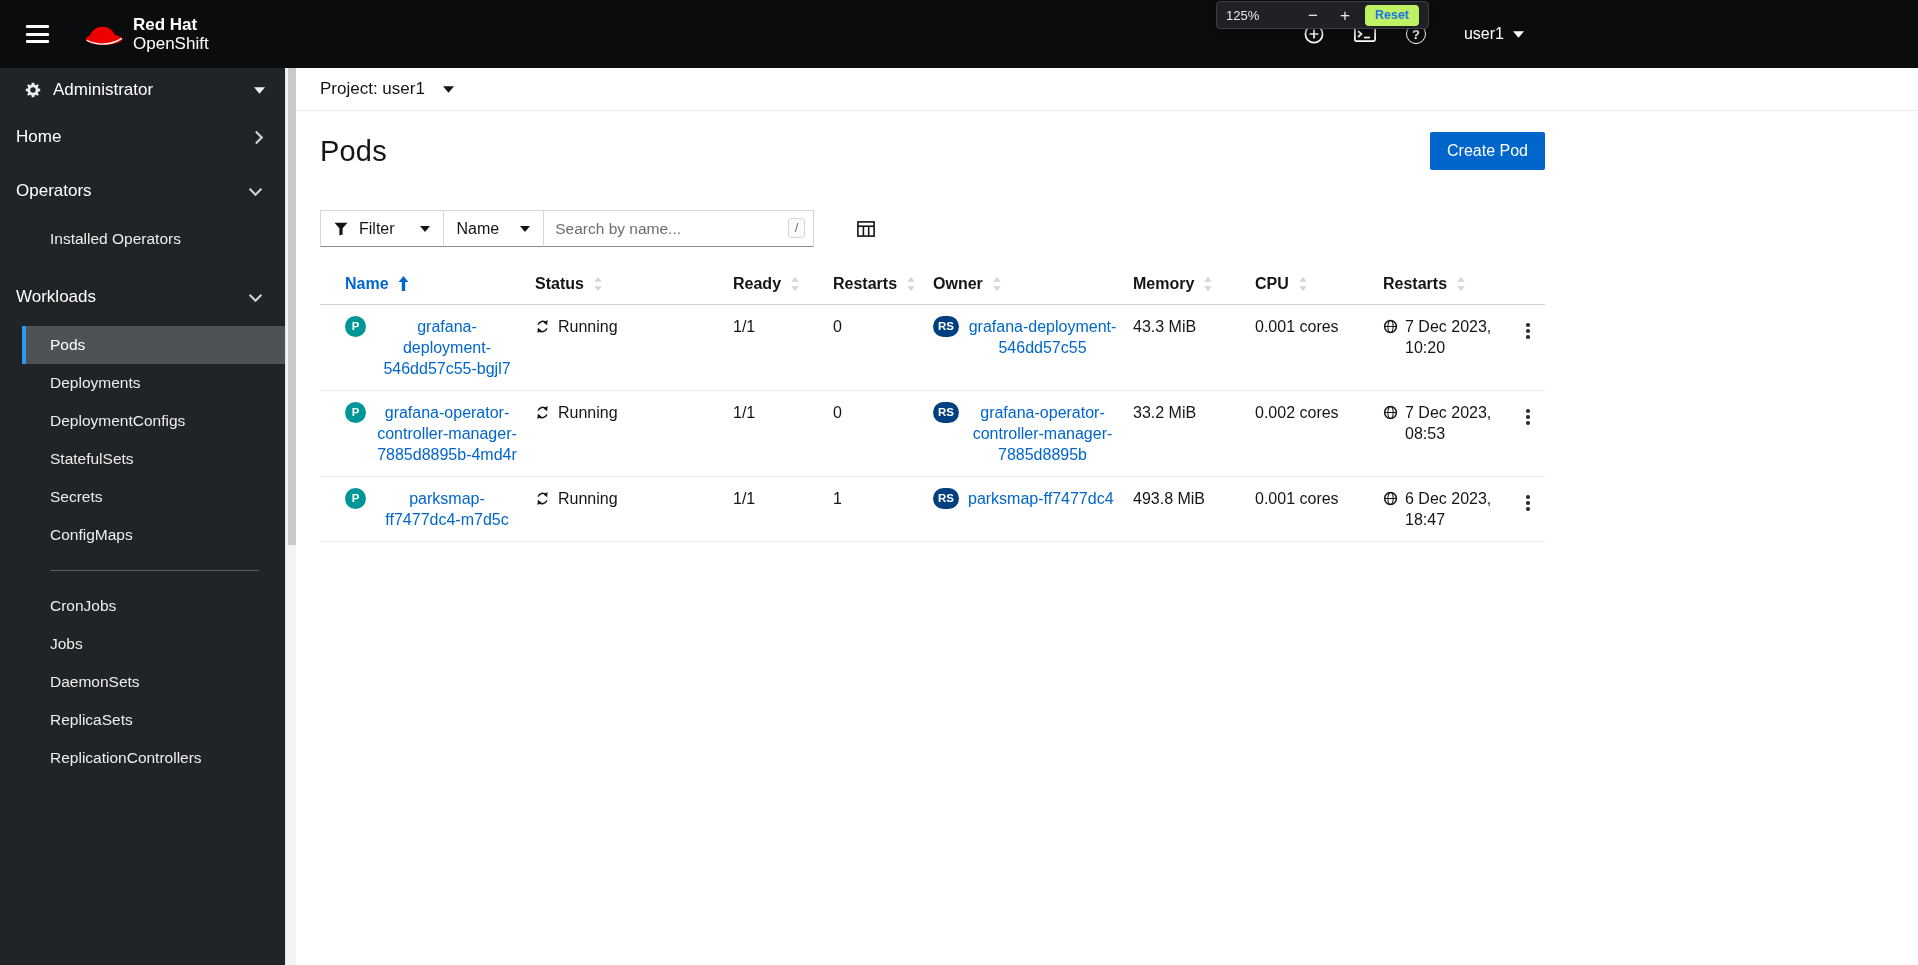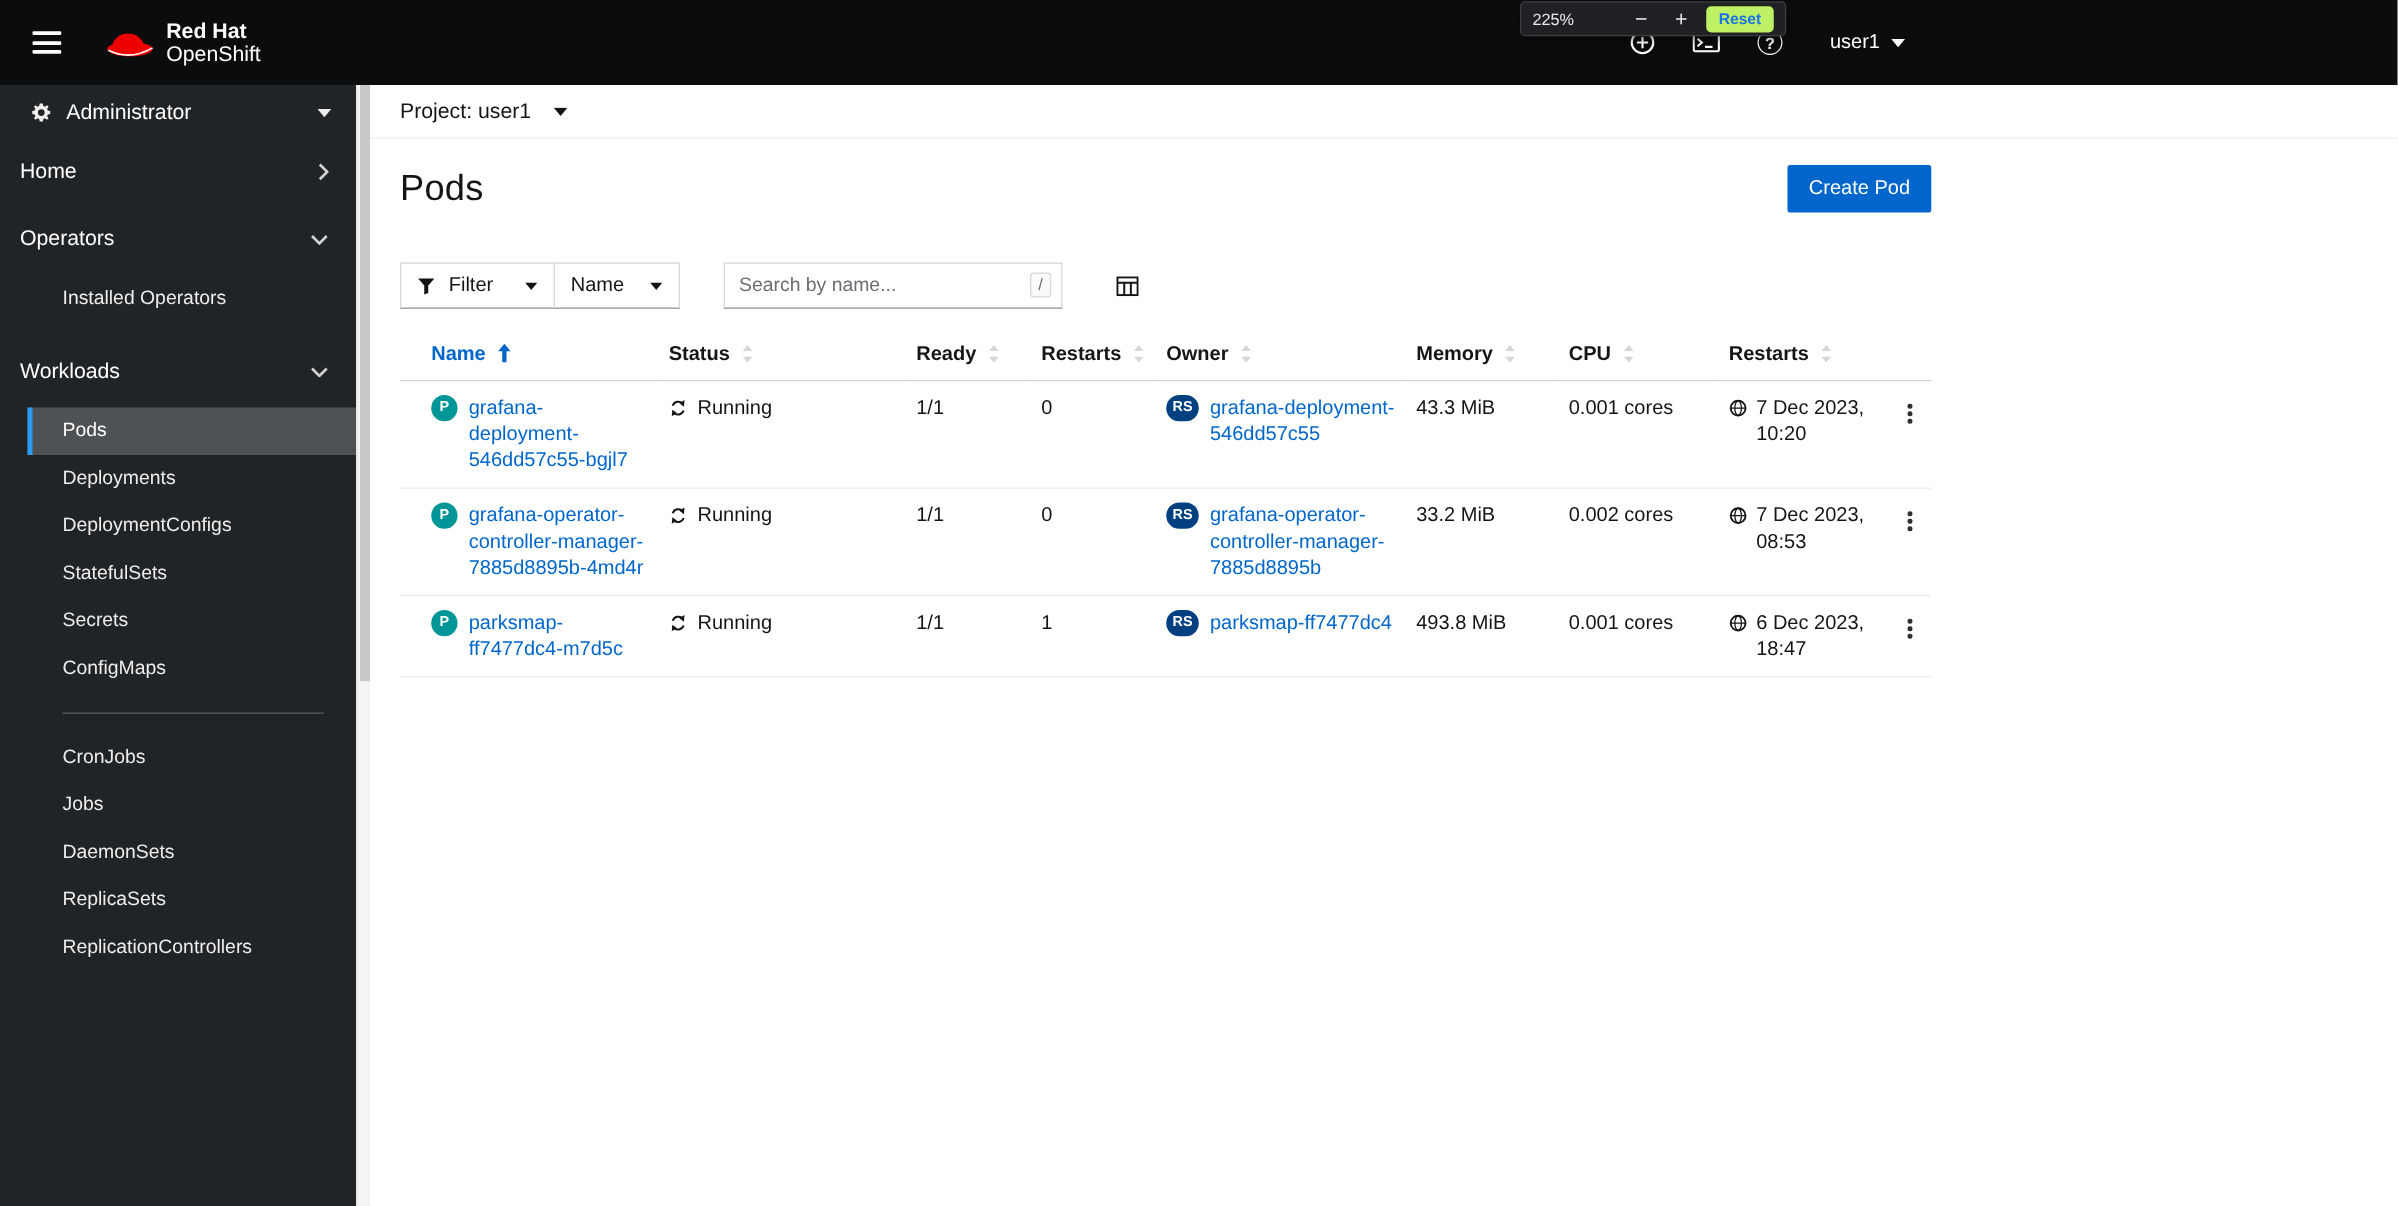--- a/index.html
+++ b/index.html
@@ -59,39 +59,39 @@
   .page-header{margin-top:21px;display:flex;align-items:center;justify-content:space-between;}
   .page-title{font-size:29px;font-weight:500;margin:0;letter-spacing:.2px;}
   .create-btn{background:var(--color-primary);color:#fff;border:none;border-radius:2px;font-size:16px;padding:10px 17px;}
 
   .toolbar{margin-top:40px;display:flex;align-items:center;}
   .ctrl{height:37px;background:#fff;border:1px solid #d6d6d6;border-bottom:1px solid #8a8d90;
     display:flex;align-items:center;gap:11px;font-size:16px;padding:0 13px;color:#151515;}
   .name-dd{margin-left:-1px;}
   .search-wrap{position:relative;margin-left:-1px;}
   .search-input{height:37px;width:271px;border:1px solid #d6d6d6;border-bottom:1px solid #8a8d90;
-    font-size:15.5px;padding:0 32px 0 11px;font-family:inherit;color:#151515;outline:none;margin-left:36px;}
+    font-size:15.5px;padding:0 32px 0 11px;font-family:inherit;color:#151515;outline:none;}
   .search-input::placeholder{color:#6a6e73;}
   .kbd{position:absolute;top:8px;right:9px;height:20px;line-height:18px;padding:0 6px;border:1px solid #d6d6d6;border-radius:3px;color:#6a6e73;font-size:13px;background:#fafafa;}
   .col-mgmt{margin-left:39px;background:none;border:none;padding:4px;display:flex;align-items:center;}
 
   
   .pods-table{border-collapse:collapse;table-layout:fixed;width:1225px;margin-top:16px;}
   .pods-table th{font-size:16px;font-weight:700;text-align:left;padding:12px 8px 11px;border-bottom:1px solid #d2d2d2;white-space:nowrap;color:#151515;}
   .pods-table th:first-child,.pods-table td:first-child{padding-left:25px;}
   .pods-table td{font-size:16px;padding:11px 8px;border-bottom:1px solid #ededed;vertical-align:top;line-height:21px;color:#151515;}
   .th-label.sorted{color:var(--color-link);}
   .sort-ico{margin-left:9px;vertical-align:-2px;}
   .res{display:flex;gap:9px;align-items:flex-start;}
   .res a{min-width:0;}
   .badge{flex:none;height:21px;min-width:21px;padding:0 5px;border-radius:11px;color:#fff;font-size:11.5px;font-weight:700;
     display:inline-flex;align-items:center;justify-content:center;}
   .badge.pod{background:var(--color-pod-badge);}
   .badge.rs{background:var(--color-rs-badge);}
-  a.link{color:var(--color-link);text-decoration:none;cursor:pointer;}
+  a.link{color:var(--color-link);text-decoration:none;cursor:pointer;text-align:center;}
   .status{display:flex;align-items:center;gap:8px;}
   .created{display:flex;gap:7px;}
   .created svg{flex:none;margin-top:3px;}
   .created span{max-width:97px;display:inline-block;}
   .kebab{background:none;border:none;padding:5px 10px;}
   .kebab .kd{display:block;width:3.6px;height:3.6px;border-radius:50%;background:#2f2f2f;margin:2.4px auto;}
 </style>
 </head>
 <body>
 
@@ -135,21 +135,21 @@
   </div>
   <button class="user-menu">
     <span>user1</span>
     <svg viewBox="0 0 10 6" width="11" height="7">
         <path d="M0 0h10L5 6z" fill="#fff"></path>
       </svg>
   </button>
 </header>
 
 <div class="zoom-popup">
-  <span class="zoom-level">225%</span>
+  <span class="zoom-level">125%</span>
   <button class="zoom-btn">−</button>
   <button class="zoom-btn">+</button>
   <button class="zoom-reset">Reset</button>
 </div>
 
 <nav class="sidebar">
   <div class="perspective">
     <svg viewBox="0 0 20 20" width="18" height="18">
       <path fill-rule="evenodd" fill="#ededed" d="M18 11.4V8.6l-2.2-.4a6 6 0 0 0-.6-1.5l1.3-1.8-1.4-1.4-1.8 1.3a6 6 0 0 0-1.5-.6L11.4 2H8.6l-.4 2.2a6 6 0 0 0-1.5.6L4.9 3.5 3.5 4.9l1.3 1.8a6 6 0 0 0-.6 1.5L2 8.6v2.8l2.2.4a6 6 0 0 0 .6 1.5l-1.3 1.8 1.4 1.4 1.8-1.3a6 6 0 0 0 1.5.6l.4 2.2h2.8l.4-2.2a6 6 0 0 0 1.5-.6l1.8 1.3 1.4-1.4-1.3-1.8a6 6 0 0 0 .6-1.5l2.2-.4zM10 13a3 3 0 1 1 0-6 3 3 0 0 1 0 6z"></path>
     </svg>

